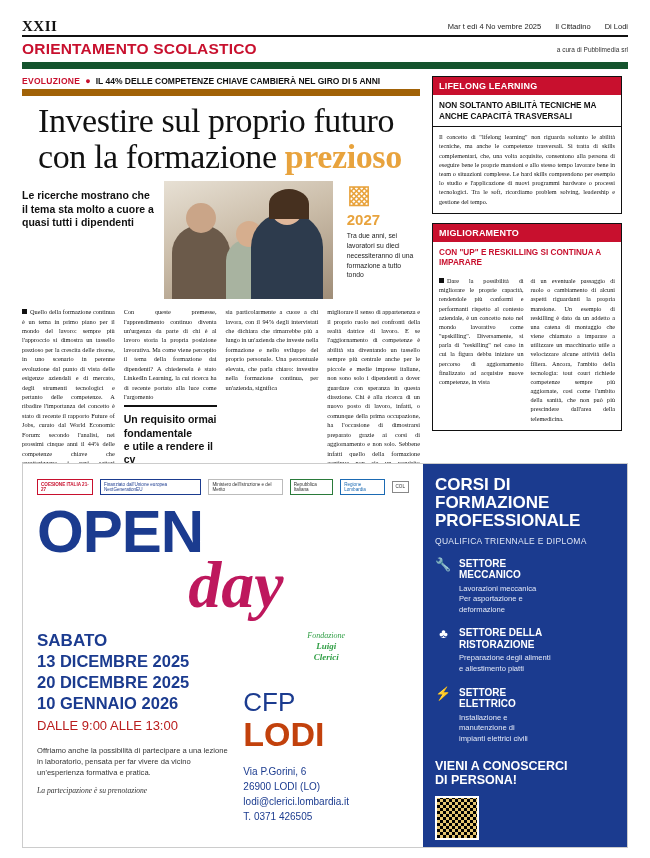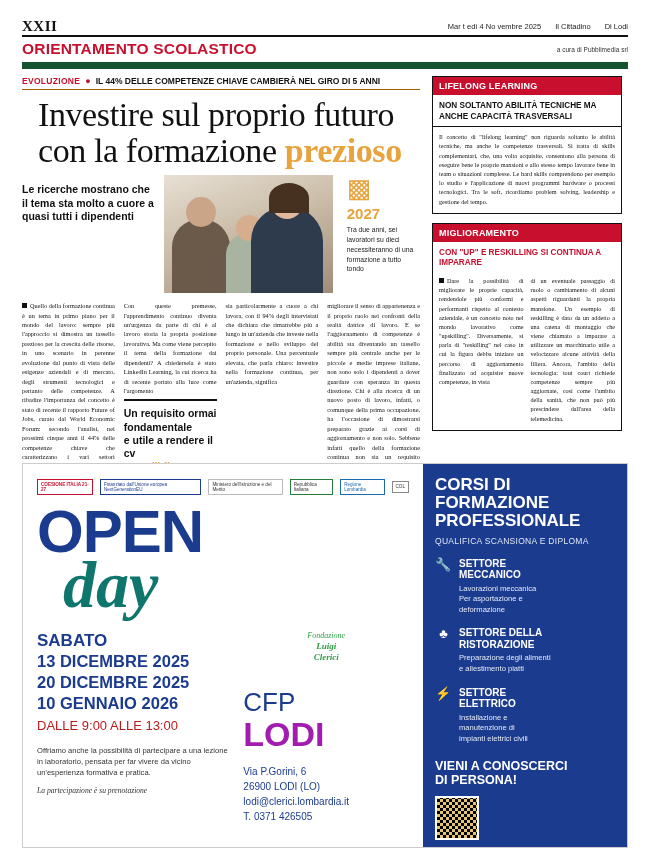--- a/index.html
+++ b/index.html
@@ -27,21 +27,21 @@
     font-family: "Liberation Sans", sans-serif; font-weight: bold;
     font-size: 15.5px; color: #c8102e; letter-spacing: 0.2px;
   }
   .section-credit { font-family: "Liberation Sans", sans-serif; font-size: 6.5px; color: #333; }
 
   
   .top-wrap { display: flex; gap: 12px; }
   .main-col { width: 398px; }
   .right-col { width: 190px; }
 
-  .kicker { display: flex; align-items: baseline; gap: 5px; border-bottom: 1px solid #a16207; padding-bottom: 3px; }
+  .kicker { display: flex; align-items: baseline; gap: 5px; border-bottom: 7px solid #a16207; padding-bottom: 3px; }
   .kicker-ev { font-family: "Liberation Sans", sans-serif; font-weight: bold; font-size: 8.5px; color: #c8102e; letter-spacing: .3px;}
   .kicker-dot { color: #c8102e; font-size: 9px; }
   .kicker-text { font-family: "Liberation Sans", sans-serif; font-weight: bold; font-size: 8.5px; color: #111; }
 
   h1.headline {
     font-family: "Liberation Serif", serif;
     font-weight: normal; font-size: 34px; line-height: 1.06;
     margin: 7px 0 4px 16px; letter-spacing: -0.4px;
   }
   h1.headline .accent { color: #e8a33d; font-weight: bold; }
@@ -129,35 +129,35 @@
           border: 1px solid #bbb; padding: 2px 3px; color: #333; background:#fff; }
   .logo.eu { border-color: #1b3b8f; color: #1b3b8f; }
   .logo.it { border-color: #2a7a3a; }
   .logo.lomb { border-color: #1b6ab3; color:#1b6ab3; }
   .logo.cfl { border-color:#c8102e; color:#c8102e; font-weight:bold; }
   .logo.col { border-color:#888; }
 
   .open { font-family: "Liberation Sans", sans-serif; font-weight: bold; color: #1b3b8f;
           font-size: 60px; line-height: 0.92; letter-spacing: -1px; margin-top: 4px; }
   .day { font-family: "Liberation Serif", serif; font-style: italic; font-weight: bold;
-         color: #0f766e; font-size: 66px; line-height: 0.9; margin-left: 26px; margin-top: -4px; }
+         color: #be185d; font-size: 66px; line-height: 0.9; margin-left: 26px; margin-top: -4px; text-align: center; }
 
   .dates-wrap { display: flex; margin-top: 16px; }
   .dates { width: 208px; }
   .sabato { font-family: "Liberation Sans", sans-serif; font-weight: bold; color: #1b3b8f; font-size: 17px; }
   .date-line { font-family: "Liberation Sans", sans-serif; font-weight: bold; color: #1b3b8f; font-size: 16.5px; line-height: 1.28; }
   .orario { font-family: "Liberation Sans", sans-serif; color: #b91c1c; font-size: 13px; margin-top: 4px; }
   .ad-note { font-family: "Liberation Sans", sans-serif; font-size: 7.6px; line-height: 1.45; color: #333; margin-top: 12px; width: 198px; }
   .ad-note-it { font-family: "Liberation Serif", serif; font-style: italic; font-size: 7.6px; color: #333; margin-top: 8px; }
 
   .cfp-block { width: 178px; padding-left: 6px; }
   .fond-logo { font-family: "Liberation Serif", serif; font-style: italic; font-size: 8px; color: #2f9e44; line-height: 1.25; text-align:center; }
   .fond-logo b { display:block; font-size: 9px; }
   .cfp { font-family: "Liberation Sans", sans-serif; color: #1b3b8f; font-size: 26px; font-weight: normal; margin-top: 24px; }
-  .lodi { font-family: "Liberation Sans", sans-serif; color: #a21caf; font-size: 34px; font-weight: bold; line-height: 0.95; }
+  .lodi { font-family: "Liberation Sans", sans-serif; color: #c2410c; font-size: 34px; font-weight: bold; line-height: 0.95; }
   .addr { font-family: "Liberation Sans", sans-serif; color: #1b3b8f; font-size: 10px; line-height: 1.5; margin-top: 14px; }
 
   .ad-r-title { font-family: "Liberation Sans", sans-serif; font-weight: bold; font-size: 17px; line-height: 1.05; color:#fff; }
   .ad-r-sub { font-family: "Liberation Sans", sans-serif; font-size: 8.5px; margin-top: 6px; color:#dfe6f5; letter-spacing:.3px; }
   .sector { display: flex; gap: 7px; margin-top: 12px; }
   .sector-ico { width: 17px; flex: 0 0 17px; color: #fff; font-size: 13px; line-height: 1; text-align:center; }
   .sector-name { font-family: "Liberation Sans", sans-serif; font-weight: bold; font-size: 10px; line-height: 1.15; }
   .sector-desc { font-family: "Liberation Sans", sans-serif; font-size: 7.6px; line-height: 1.4; margin-top: 3px; color: #e6ebf8; }
   .cta { font-family: "Liberation Sans", sans-serif; font-weight: bold; font-size: 12.5px; line-height: 1.12; margin-top: 14px; }
   .qr-row { display: flex; gap: 8px; margin-top: 9px; align-items: flex-start; flex-direction: column; }
@@ -322,21 +322,21 @@
         </div>
       </div>
     </div>
 
     <div class="ad-right">
       <div class="ad-r-title">
         <div>CORSI DI</div>
         <div>FORMAZIONE</div>
         <div>PROFESSIONALE</div>
       </div>
-      <div class="ad-r-sub">QUALIFICA SCANSIONA E DIPLOMA</div>
+      <div class="ad-r-sub">QUALIFICA TRIENNALE E DIPLOMA</div>
 
       <div class="sector">
         <div class="sector-ico">🔧</div>
         <div>
           <div class="sector-name">SETTORE</div>
           <div class="sector-name">MECCANICO</div>
           <div class="sector-desc" style="white-space:pre-line">Lavorazioni meccanica
 Per asportazione e
 deformazione</div>
         </div>

